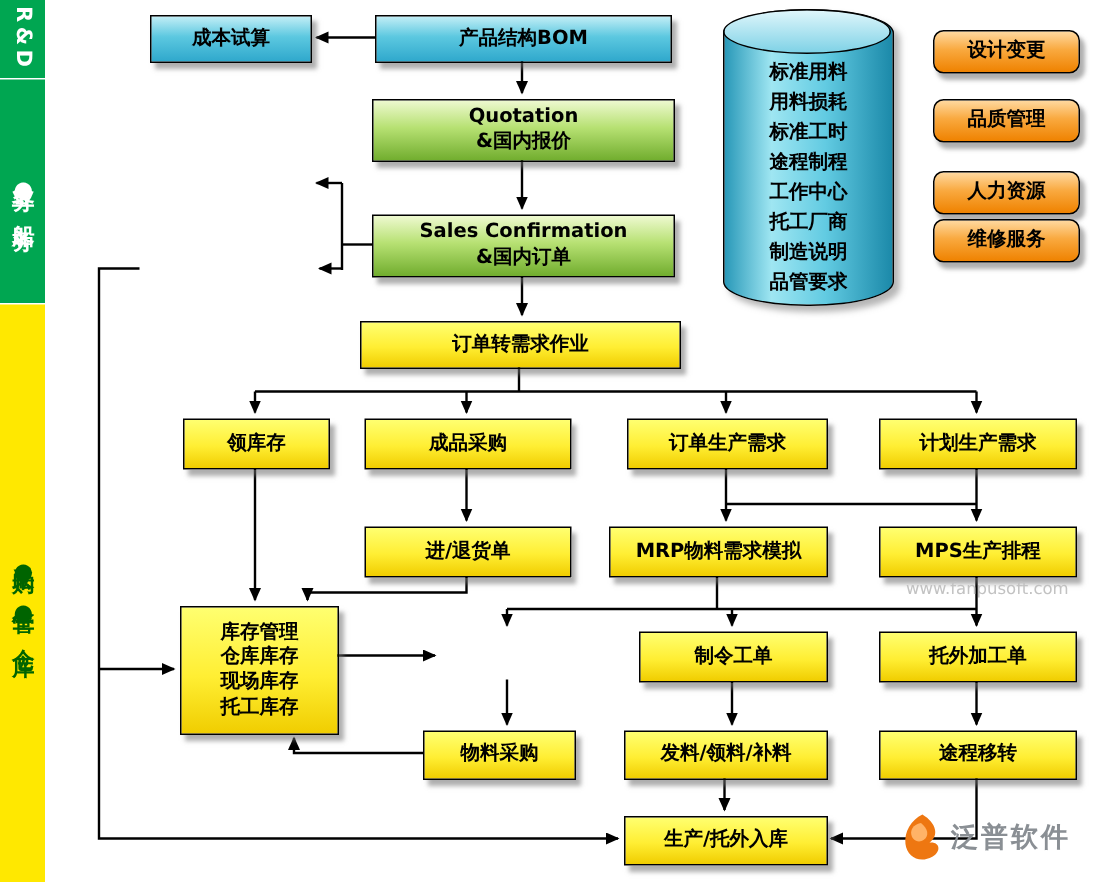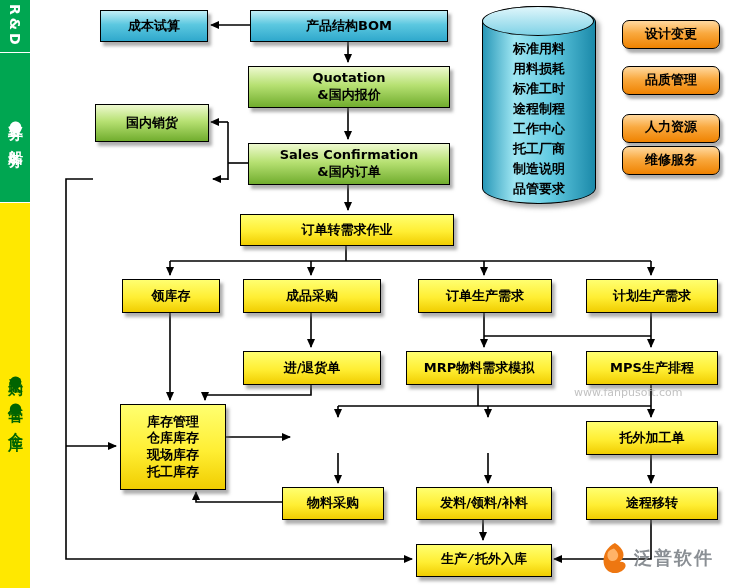--- a/index.html
+++ b/index.html
@@ -30,21 +30,21 @@
             background:linear-gradient(90deg,#2898b8 0%,#9fe6f2 28%,#62cbe2 60%,#1b89a9 100%);
             border:1.5px solid #000;border-radius:56px/16px;box-shadow:4px 4px 4px rgba(110,110,110,.5);}
   .cyl-top{position:absolute;left:-1px;top:-1px;width:112px;height:30px;border:1.5px solid #000;
            border-radius:50%;background:linear-gradient(180deg,#dff6fb 0%,#7fd2e6 100%);box-sizing:border-box;}
   .cyl-text{position:absolute;left:0;top:32px;width:100%;text-align:center;font-weight:bold;
             font-size:13px;line-height:20px;color:#000;white-space:pre-line;}
 
   .arrows{position:absolute;left:0;top:0;}
   .arrow{stroke:#000;stroke-width:1.6;fill:none;}
 
-  .watermark{position:absolute;left:574px;top:386px;font-size:11px;color:#c2c2c2;}
+  .watermark{position:absolute;left:604px;top:386px;font-size:11px;color:#c2c2c2;}
   .logo{position:absolute;left:598px;top:540px;display:flex;align-items:center;}
   .logo-text{font-size:18px;font-weight:bold;color:#8a8f94;letter-spacing:2px;margin-left:4px;}
 </style>
 </head>
 <body>
 
 <div class="stage">
 
   <svg class="arrows" width="736" height="588" viewBox="0 0 736 588">
     <defs>
@@ -114,41 +114,41 @@
 品管要求</div>
   </div>
 
   <div class="node orange" style="left:622px;top:20px;width:96px;height:27px;">设计变更</div>
   <div class="node orange" style="left:622px;top:66px;width:96px;height:27px;">品质管理</div>
   <div class="node orange" style="left:622px;top:114px;width:96px;height:27px;font-family:Liberation Mono, monospace;">人力资源</div>
   <div class="node orange" style="left:622px;top:146px;width:96px;height:27px;">维修服务</div>
 
   <div class="node green" style="left:248px;top:66px;width:200px;height:40px;">Quotation
 &amp;国内报价</div>
-  <div class="node green" style="left:95px;top:104px;width:112px;height:36px;">国内销货</div>
   <div class="node green" style="left:248px;top:143px;width:200px;height:40px;">Sales Confirmation
 &amp;国内订单</div>
 
   <div class="node yellow" style="left:240px;top:214px;width:212px;height:30px;">订单转需求作业</div>
   <div class="node yellow" style="left:122px;top:279px;width:96px;height:32px;">领库存</div>
   <div class="node yellow" style="left:243px;top:279px;width:136px;height:32px;">成品采购</div>
   <div class="node yellow" style="left:418px;top:279px;width:132px;height:32px;">订单生产需求</div>
   <div class="node yellow" style="left:586px;top:279px;width:130px;height:32px;">计划生产需求</div>
   <div class="node yellow" style="left:243px;top:351px;width:136px;height:32px;">进/退货单</div>
   <div class="node yellow" style="left:406px;top:351px;width:144px;height:32px;">MRP物料需求模拟</div>
   <div class="node yellow" style="left:586px;top:351px;width:130px;height:32px;">MPS生产排程</div>
   <div class="node yellow" style="left:120px;top:404px;width:104px;height:84px;">库存管理
 仓库库存
 现场库存
 托工库存</div>
+  <div class="node yellow" style="left:426px;top:421px;width:124px;height:32px;">制令工单</div>
   <div class="node yellow" style="left:586px;top:421px;width:130px;height:32px;">托外加工单</div>
   <div class="node yellow" style="left:282px;top:487px;width:100px;height:31px;">物料采购</div>
   <div class="node yellow" style="left:416px;top:487px;width:134px;height:31px;">发料/领料/补料</div>
   <div class="node yellow" style="left:586px;top:487px;width:130px;height:31px;">途程移转</div>
-  <div class="node yellow" style="left:416px;top:544px;width:134px;height:31px;font-family:Liberation Mono, monospace;">生产/托外入库</div>
+  <div class="node yellow" style="left:416px;top:544px;width:134px;height:31px;">生产/托外入库</div>
 
   <div class="watermark">www.fanpusoft.com</div>
   <div class="logo">
     <svg width="32" height="36" viewBox="0 0 34 38">
       <path d="M18 3 C28 9 30 18 23 23 C30 22 32 29 25 33 C16 38 7 33 6 24 C5 15 10 7 18 3 Z" fill="#ee7711"></path>
       <path d="M17 9 C22 13 23 18 19 21 C15 24 10 21 10 16 C10 12 13 10 17 9 Z" fill="#ffb367"></path>
     </svg>
     <span class="logo-text">泛普软件</span>
   </div>
 

